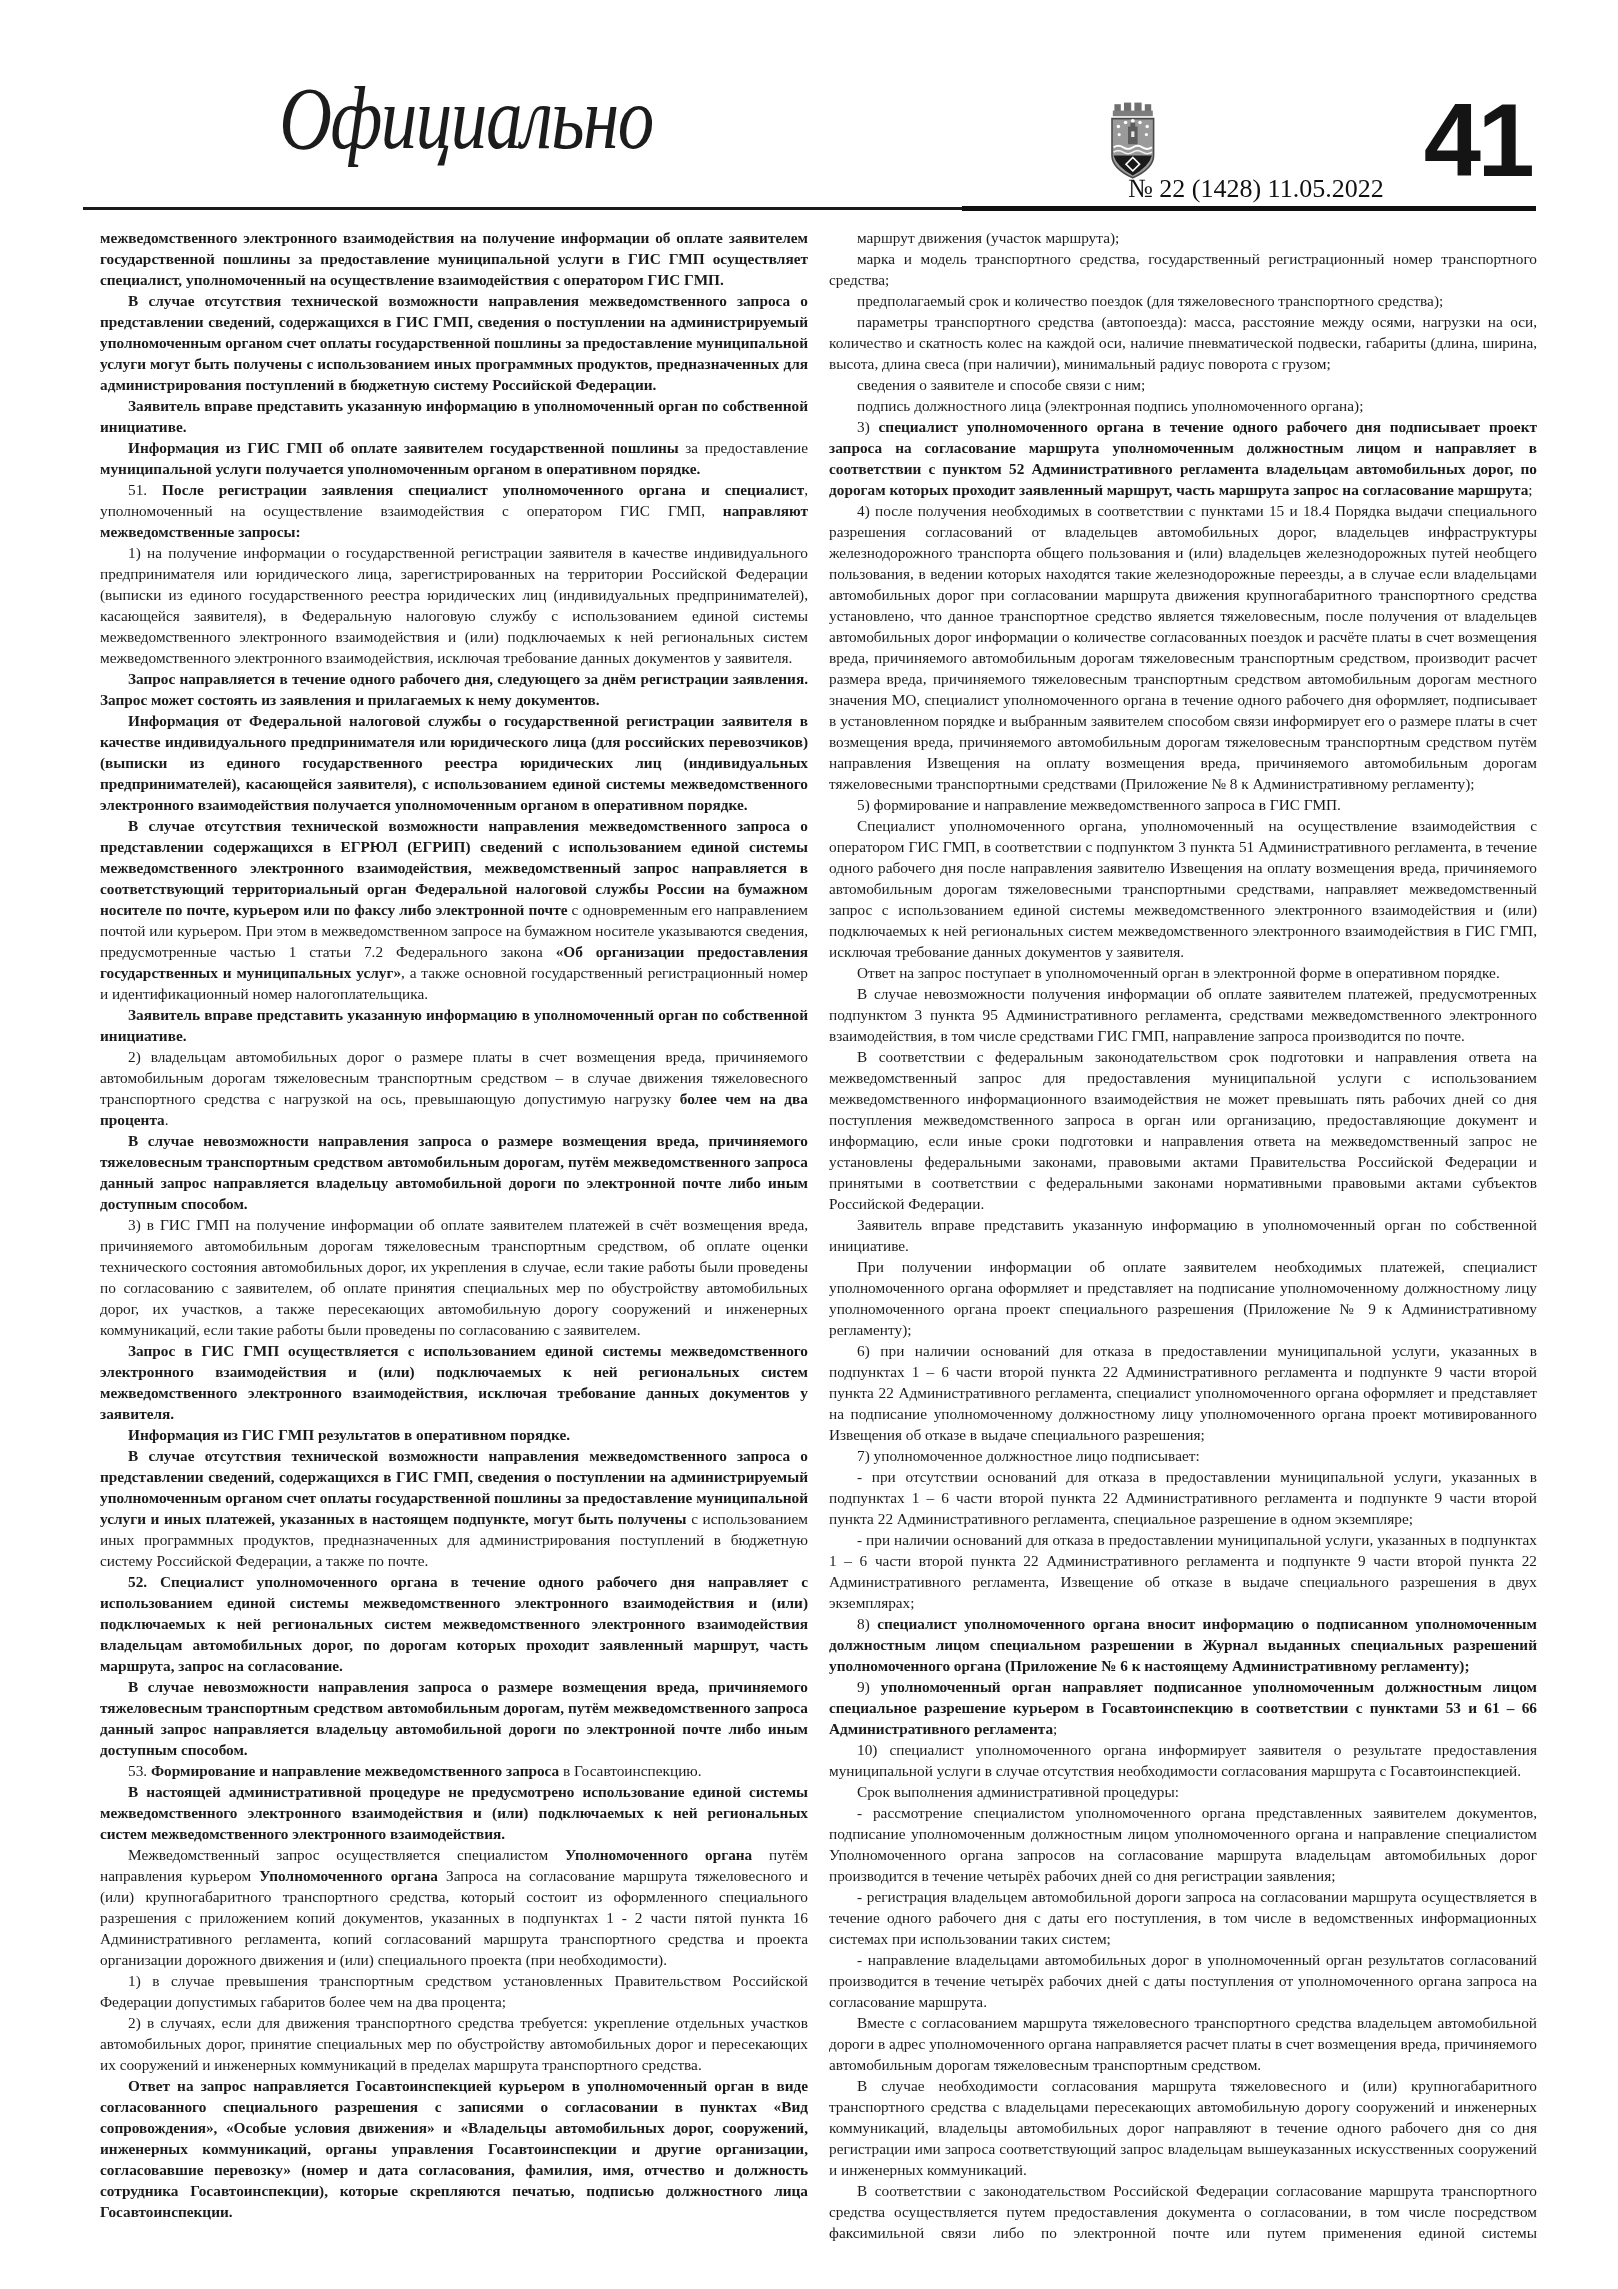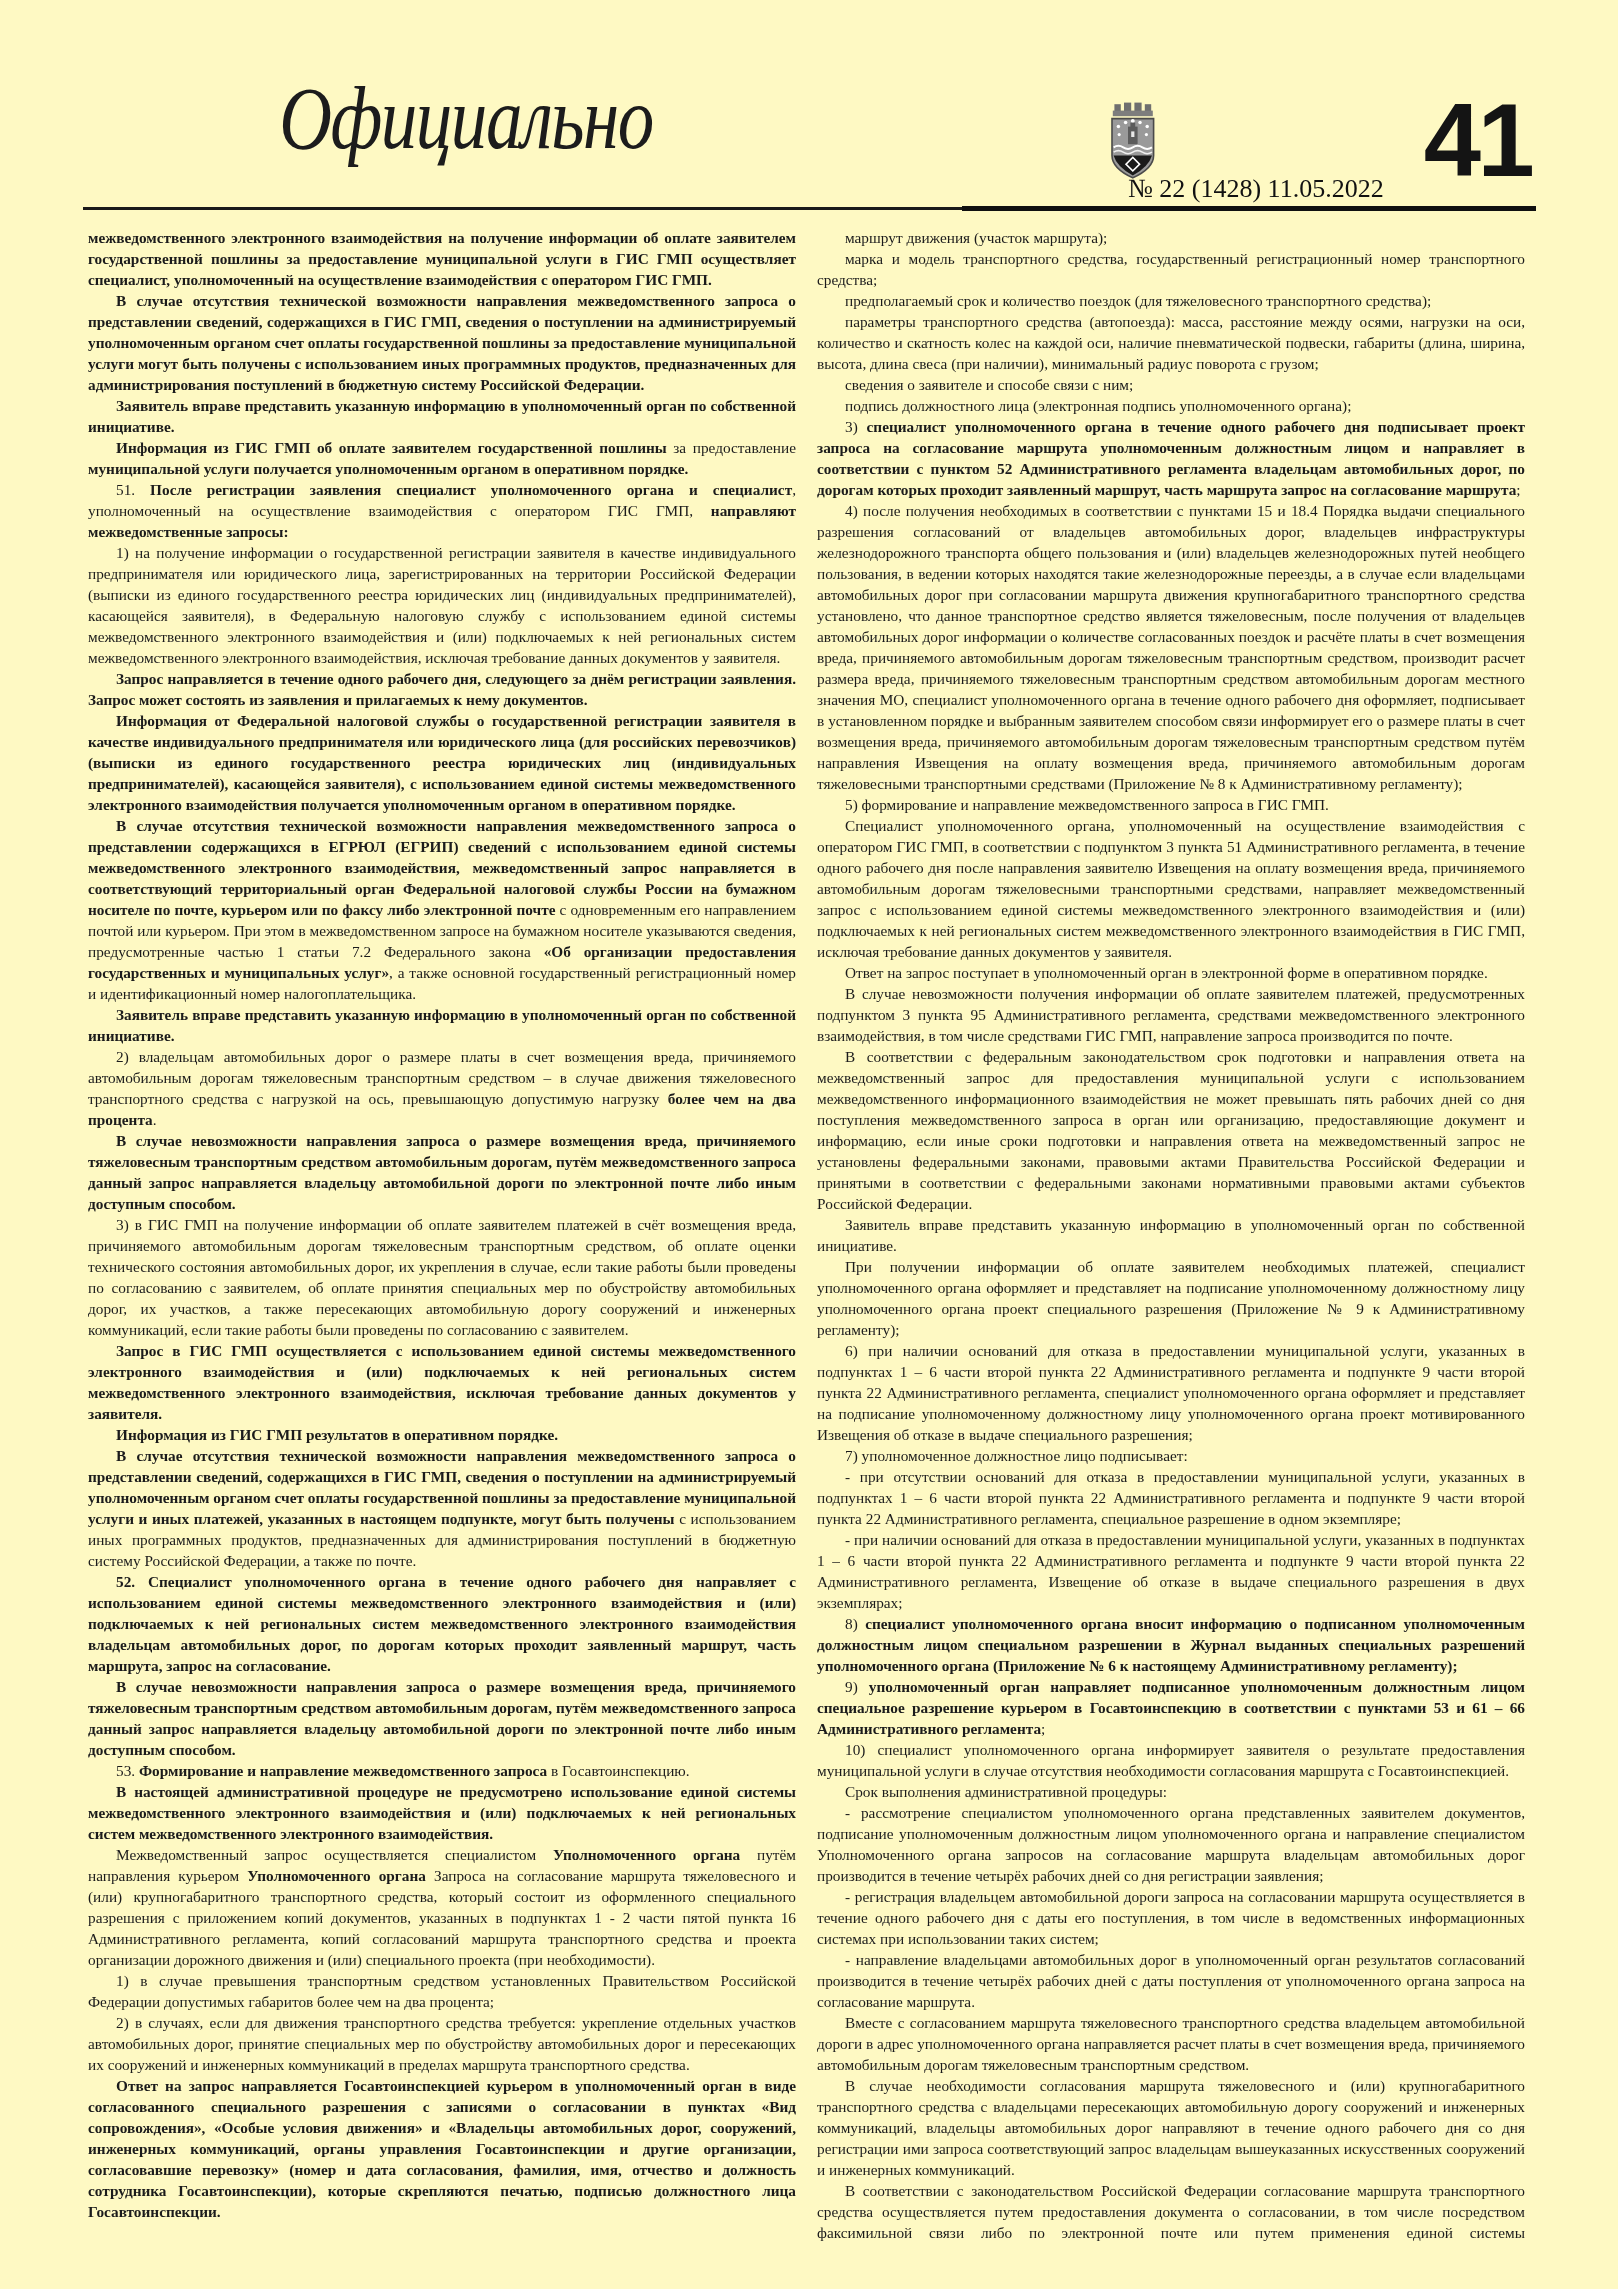--- a/index.html
+++ b/index.html
@@ -1,37 +1,37 @@
 <!DOCTYPE html>
 <html style="font-size:14.8px"><head>
 <meta charset="utf-8">
 <style>
   html,body{margin:0;padding:0;background:#e8e8e8}
-  .page{position:relative;width:1619px;height:2290px;background:#fef9c3;overflow:hidden;
+  .page{position:relative;width:1619px;height:2290px;background:#ffffff;overflow:hidden;
         font-family:"Liberation Serif",serif;color:#1c1c1c;margin:0 auto}
   
   .official{position:absolute;left:97px;top:44px;width:738px;height:148px;
             text-align:center;font-size:89px;line-height:148px;font-style:italic;
             font-family:"Liberation Serif",serif;letter-spacing:-1.8px;
             transform:scaleX(.82);transform-origin:50% 50%;white-space:nowrap}
   .rule-left{position:absolute;left:83px;top:207px;width:879px;height:2.8px;background:#1a1a1a}
   .rule-right{position:absolute;left:962px;top:206px;width:574px;height:4.6px;background:#101010}
   .brand{position:absolute;left:1108px;top:102px;display:flex;align-items:flex-start}
   .crest{width:48px;height:78px;flex:0 0 auto}
   .brand-text{margin-left:12px}
   .brand-top{font-family:"Liberation Sans",sans-serif;font-weight:bold;font-size:29px;line-height:1.0;color:#141414}
   .brand-bottom{font-family:"Liberation Sans",sans-serif;font-weight:bold;font-style:italic;
                 font-size:53px;line-height:.92;color:#8f8f8f;letter-spacing:0.9px;
                 -webkit-text-stroke:1.3px #4b4b4b;text-shadow:1.8px 1.8px 0 #c9c9c9}
   .issue{position:absolute;left:1128px;top:174px;font-size:26px;font-family:"Liberation Serif",serif;color:#111}
   .pagenum{position:absolute;left:1383px;top:89px;width:148px;text-align:right;
            font-size:103px;font-weight:bold;font-family:"Liberation Sans",sans-serif;
            line-height:1;letter-spacing:-3.7px;color:#141414}
   
-  .content{position:absolute;left:88px;top:227px;width:1445px;height:2021px;
+  .content{position:absolute;left:100px;top:227px;width:1445px;height:2021px;
            display:flex;gap:21px;overflow:hidden}
   .col{width:708px;font-size:15.3px;line-height:21px;text-align:justify;
        font-family:"Liberation Serif",serif;color:#1b1b1b}
   .para{margin:0;text-indent:28px}
   .para.ni{text-indent:0}
   .b{font-weight:bold}
 </style>
 </head>
 <body>
 

